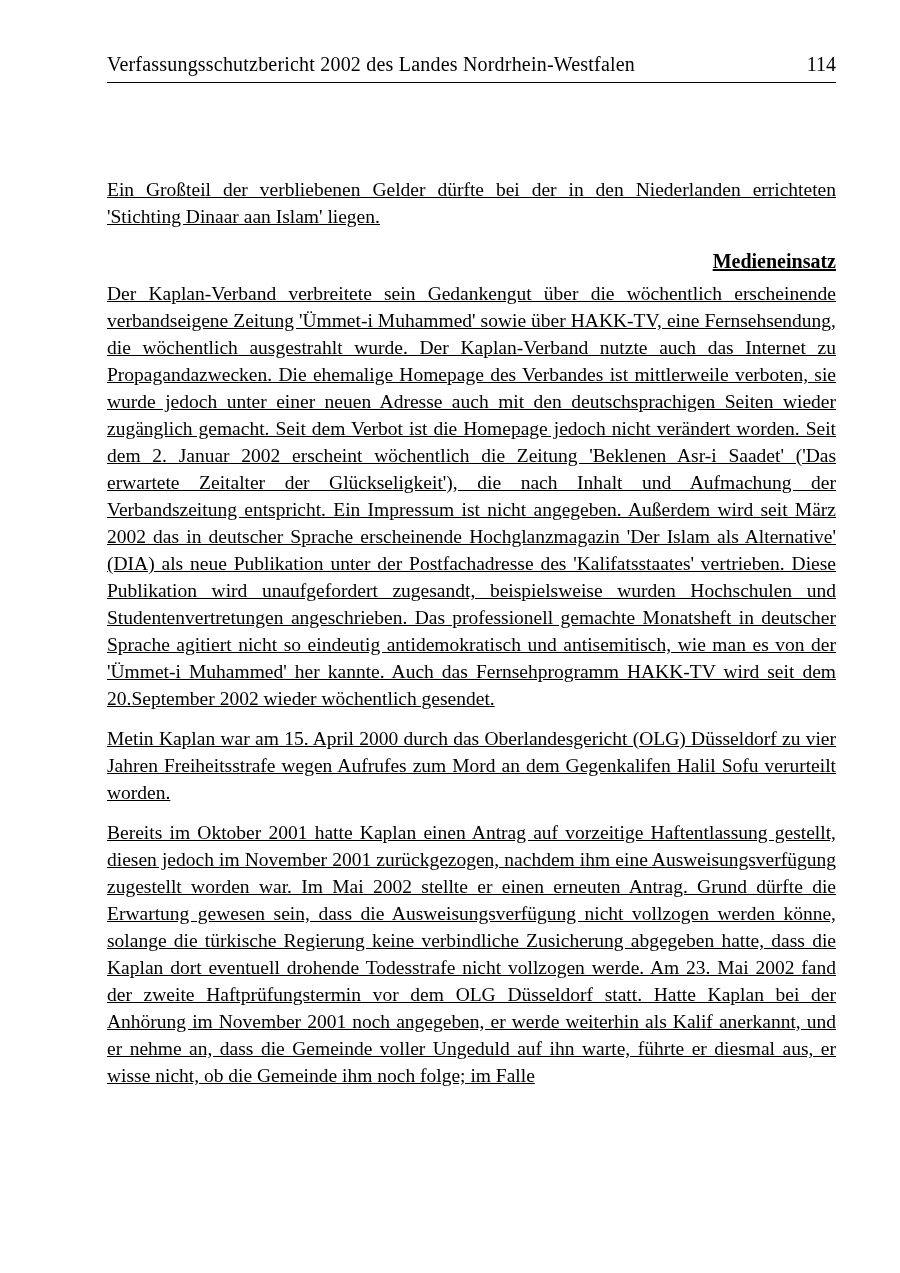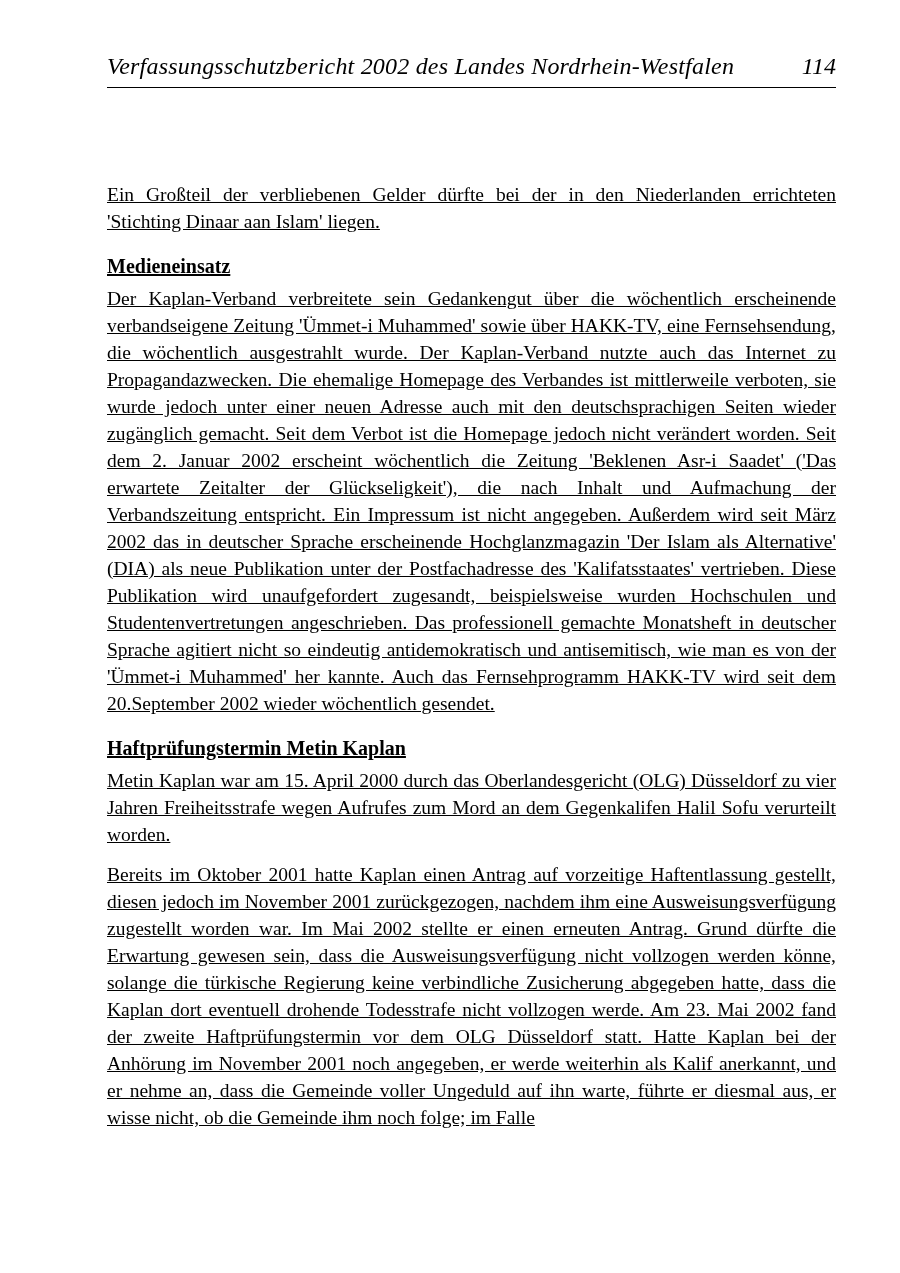--- a/index.html
+++ b/index.html
@@ -17,42 +17,41 @@
     font-family: "Liberation Serif", "DejaVu Serif", serif;
     color: #000000;
     overflow: hidden;
   }
   .page-header {
     display: flex;
     justify-content: space-between;
     align-items: baseline;
     border-bottom: 1.6px solid #000000;
     padding-bottom: 6px;
-    font-size: 24px;
+    font-size: 20px;
     line-height: 1.2;
-    font-style: italic;
   }
   .page-header .title {
     letter-spacing: 0.2px;
   }
   .page-body {
     margin-top: 93px;
     font-size: 19.5px;
     line-height: 27px;
     text-align: justify;
     text-decoration: underline;
   }
   .page-body p {
     margin: 0 0 13px 0;
   }
   .page-body h2 {
     font-size: 20px;
     font-weight: bold;
     margin: 19px 0 7px 0;
-    text-align: left;
+    text-align: right;
     line-height: 1.2;
   }
 </style>
 </head>
 <body>
 
 <div class="page">
 
   <header class="page-header">
     <span class="title">Verfassungsschutzbericht 2002 des Landes Nordrhein-Westfalen</span>
@@ -60,21 +59,20 @@
   </header>
 
   <main class="page-body">
 
     <p>Ein Großteil der verbliebenen Gelder dürfte bei der in den Niederlanden errichteten 'Stichting Dinaar aan Islam' liegen.</p>
 
     <h2>Medieneinsatz</h2>
 
     <p>Der Kaplan-Verband verbreitete sein Gedankengut über die wöchentlich erscheinende verbandseigene Zeitung 'Ümmet-i Muhammed' sowie über HAKK-TV, eine Fernsehsendung, die wöchentlich ausgestrahlt wurde. Der Kaplan-Verband nutzte auch das Internet zu Propagandazwecken. Die ehemalige Homepage des Verbandes ist mittlerweile verboten, sie wurde jedoch unter einer neuen Adresse auch mit den deutschsprachigen Seiten wieder zugänglich gemacht. Seit dem Verbot ist die Homepage jedoch nicht verändert worden. Seit dem 2. Januar 2002 erscheint wöchentlich die Zeitung 'Beklenen Asr-i Saadet' ('Das erwartete Zeitalter der Glückseligkeit'), die nach Inhalt und Aufmachung der Verbandszeitung entspricht. Ein Impressum ist nicht angegeben. Außerdem wird seit März 2002 das in deutscher Sprache erscheinende Hochglanzmagazin 'Der Islam als Alternative' (DIA) als neue Publikation unter der Postfachadresse des 'Kalifatsstaates' vertrieben. Diese Publikation wird unaufgefordert zugesandt, beispielsweise wurden Hochschulen und Studentenvertretungen angeschrieben. Das professionell gemachte Monatsheft in deutscher Sprache agitiert nicht so eindeutig antidemokratisch und antisemitisch, wie man es von der 'Ümmet-i Muhammed' her kannte. Auch das Fernsehprogramm HAKK-TV wird seit dem 20.September 2002 wieder wöchentlich gesendet.</p>
 
-    <h2>Haftprüfungstermin Metin Kaplan</h2>
 
     <p>Metin Kaplan war am 15. April 2000 durch das Oberlandesgericht (OLG) Düsseldorf zu vier Jahren Freiheitsstrafe wegen Aufrufes zum Mord an dem Gegenkalifen Halil Sofu verurteilt worden.</p>
 
     <p>Bereits im Oktober 2001 hatte Kaplan einen Antrag auf vorzeitige Haftentlassung gestellt, diesen jedoch im November 2001 zurückgezogen, nachdem ihm eine Ausweisungsverfügung zugestellt worden war. Im Mai 2002 stellte er einen erneuten Antrag. Grund dürfte die Erwartung gewesen sein, dass die Ausweisungsverfügung nicht vollzogen werden könne, solange die türkische Regierung keine verbindliche Zusicherung abgegeben hatte, dass die Kaplan dort eventuell drohende Todesstrafe nicht vollzogen werde. Am 23. Mai 2002 fand der zweite Haftprüfungstermin vor dem OLG Düsseldorf statt. Hatte Kaplan bei der Anhörung im November 2001 noch angegeben, er werde weiterhin als Kalif anerkannt, und er nehme an, dass die Gemeinde voller Ungeduld auf ihn warte, führte er diesmal aus, er wisse nicht, ob die Gemeinde ihm noch folge; im Falle</p>
 
   </main>
 
 </div>
 
 </body></html>

